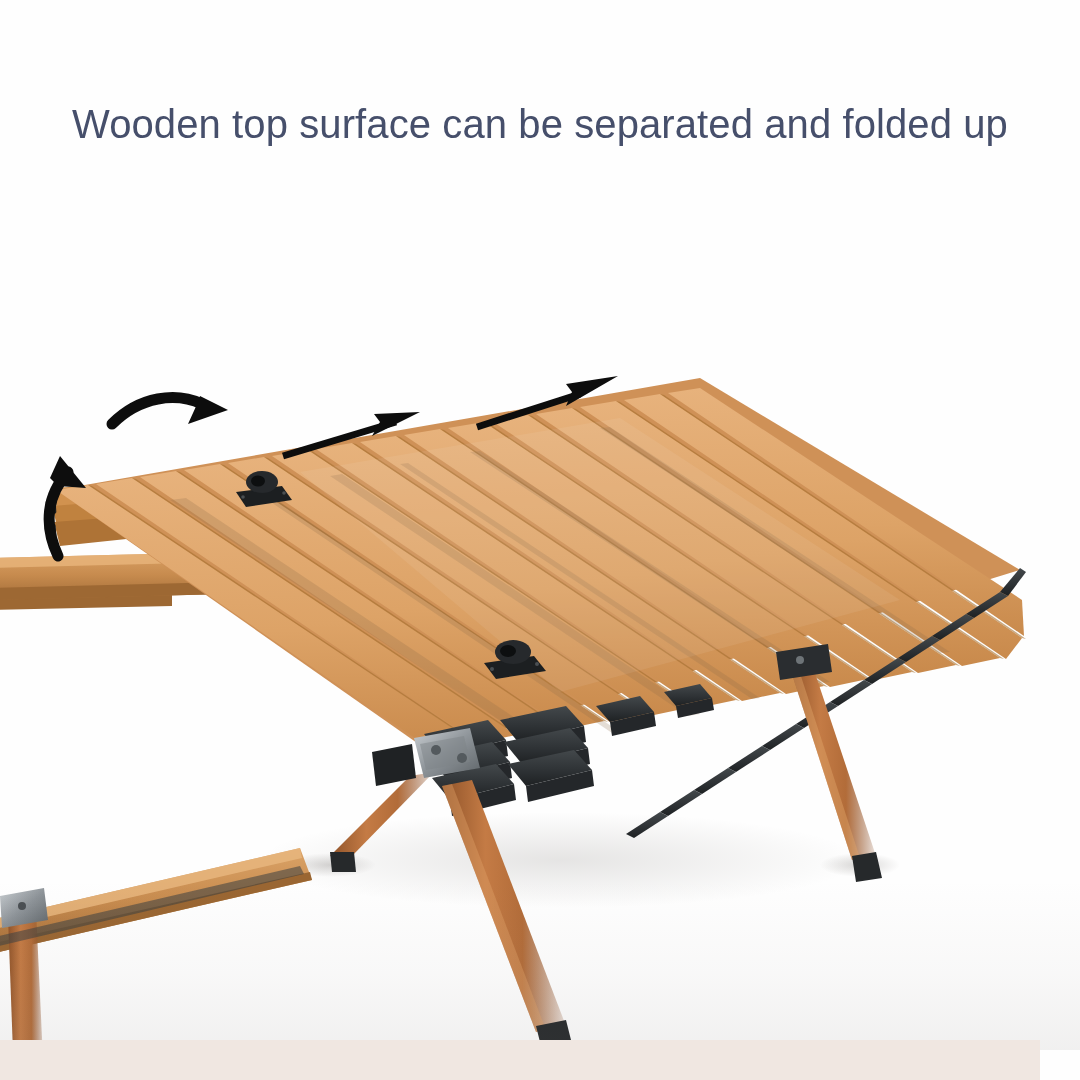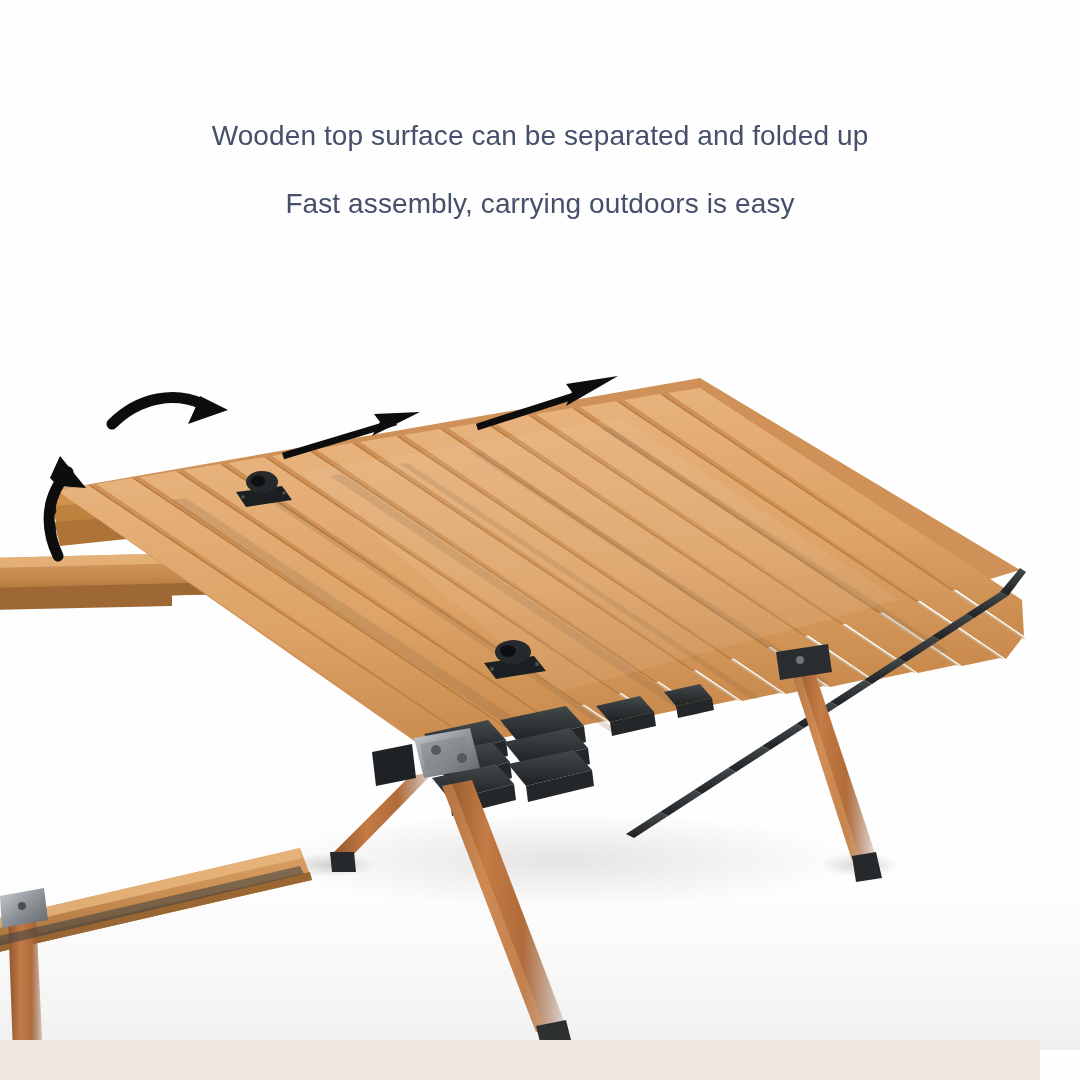--- a/index.html
+++ b/index.html
@@ -14,25 +14,25 @@
     height: 1080px;
     background: #fefefe;
     overflow: hidden;
     font-family: "Liberation Sans", sans-serif;
   }
 
   
   .headline {
     position: absolute;
     left: 0;
-    top: 102px;
+    top: 90px;
     width: 1080px;
     text-align: center;
     color: #464f6b;
-    font-size: 28px;
+    font-size: 40px;
     font-weight: 400;
     letter-spacing: 0.1px;
     line-height: 68px;
     white-space: nowrap;
   }
   .headline .line {
     display: block;
   }
 
   
@@ -70,21 +70,20 @@
     pointer-events: none;
   }
 </style>
 </head>
 <body>
 
 <div id="page" style="background: rgb(254, 254, 254);">
 
   <div class="headline" style="color: rgb(70, 79, 107);">
     <span class="line">Wooden top surface can be separated and folded up</span>
-    <span class="line">Fast assembly, carrying outdoors is easy</span>
   </div>
 
   <div class="stage">
     <svg viewBox="0 0 1080 780" xmlns="http://www.w3.org/2000/svg" aria-hidden="true">
       <defs>
 
         <linearGradient id="gWoodTop" x1="0" y1="0" x2="1" y2="0.35">
           <stop offset="0%" stop-color="#d89košt"></stop>
           <stop offset="0%" stop-color="#d4935a"></stop>
           <stop offset="45%" stop-color="#e3ae79"></stop>

